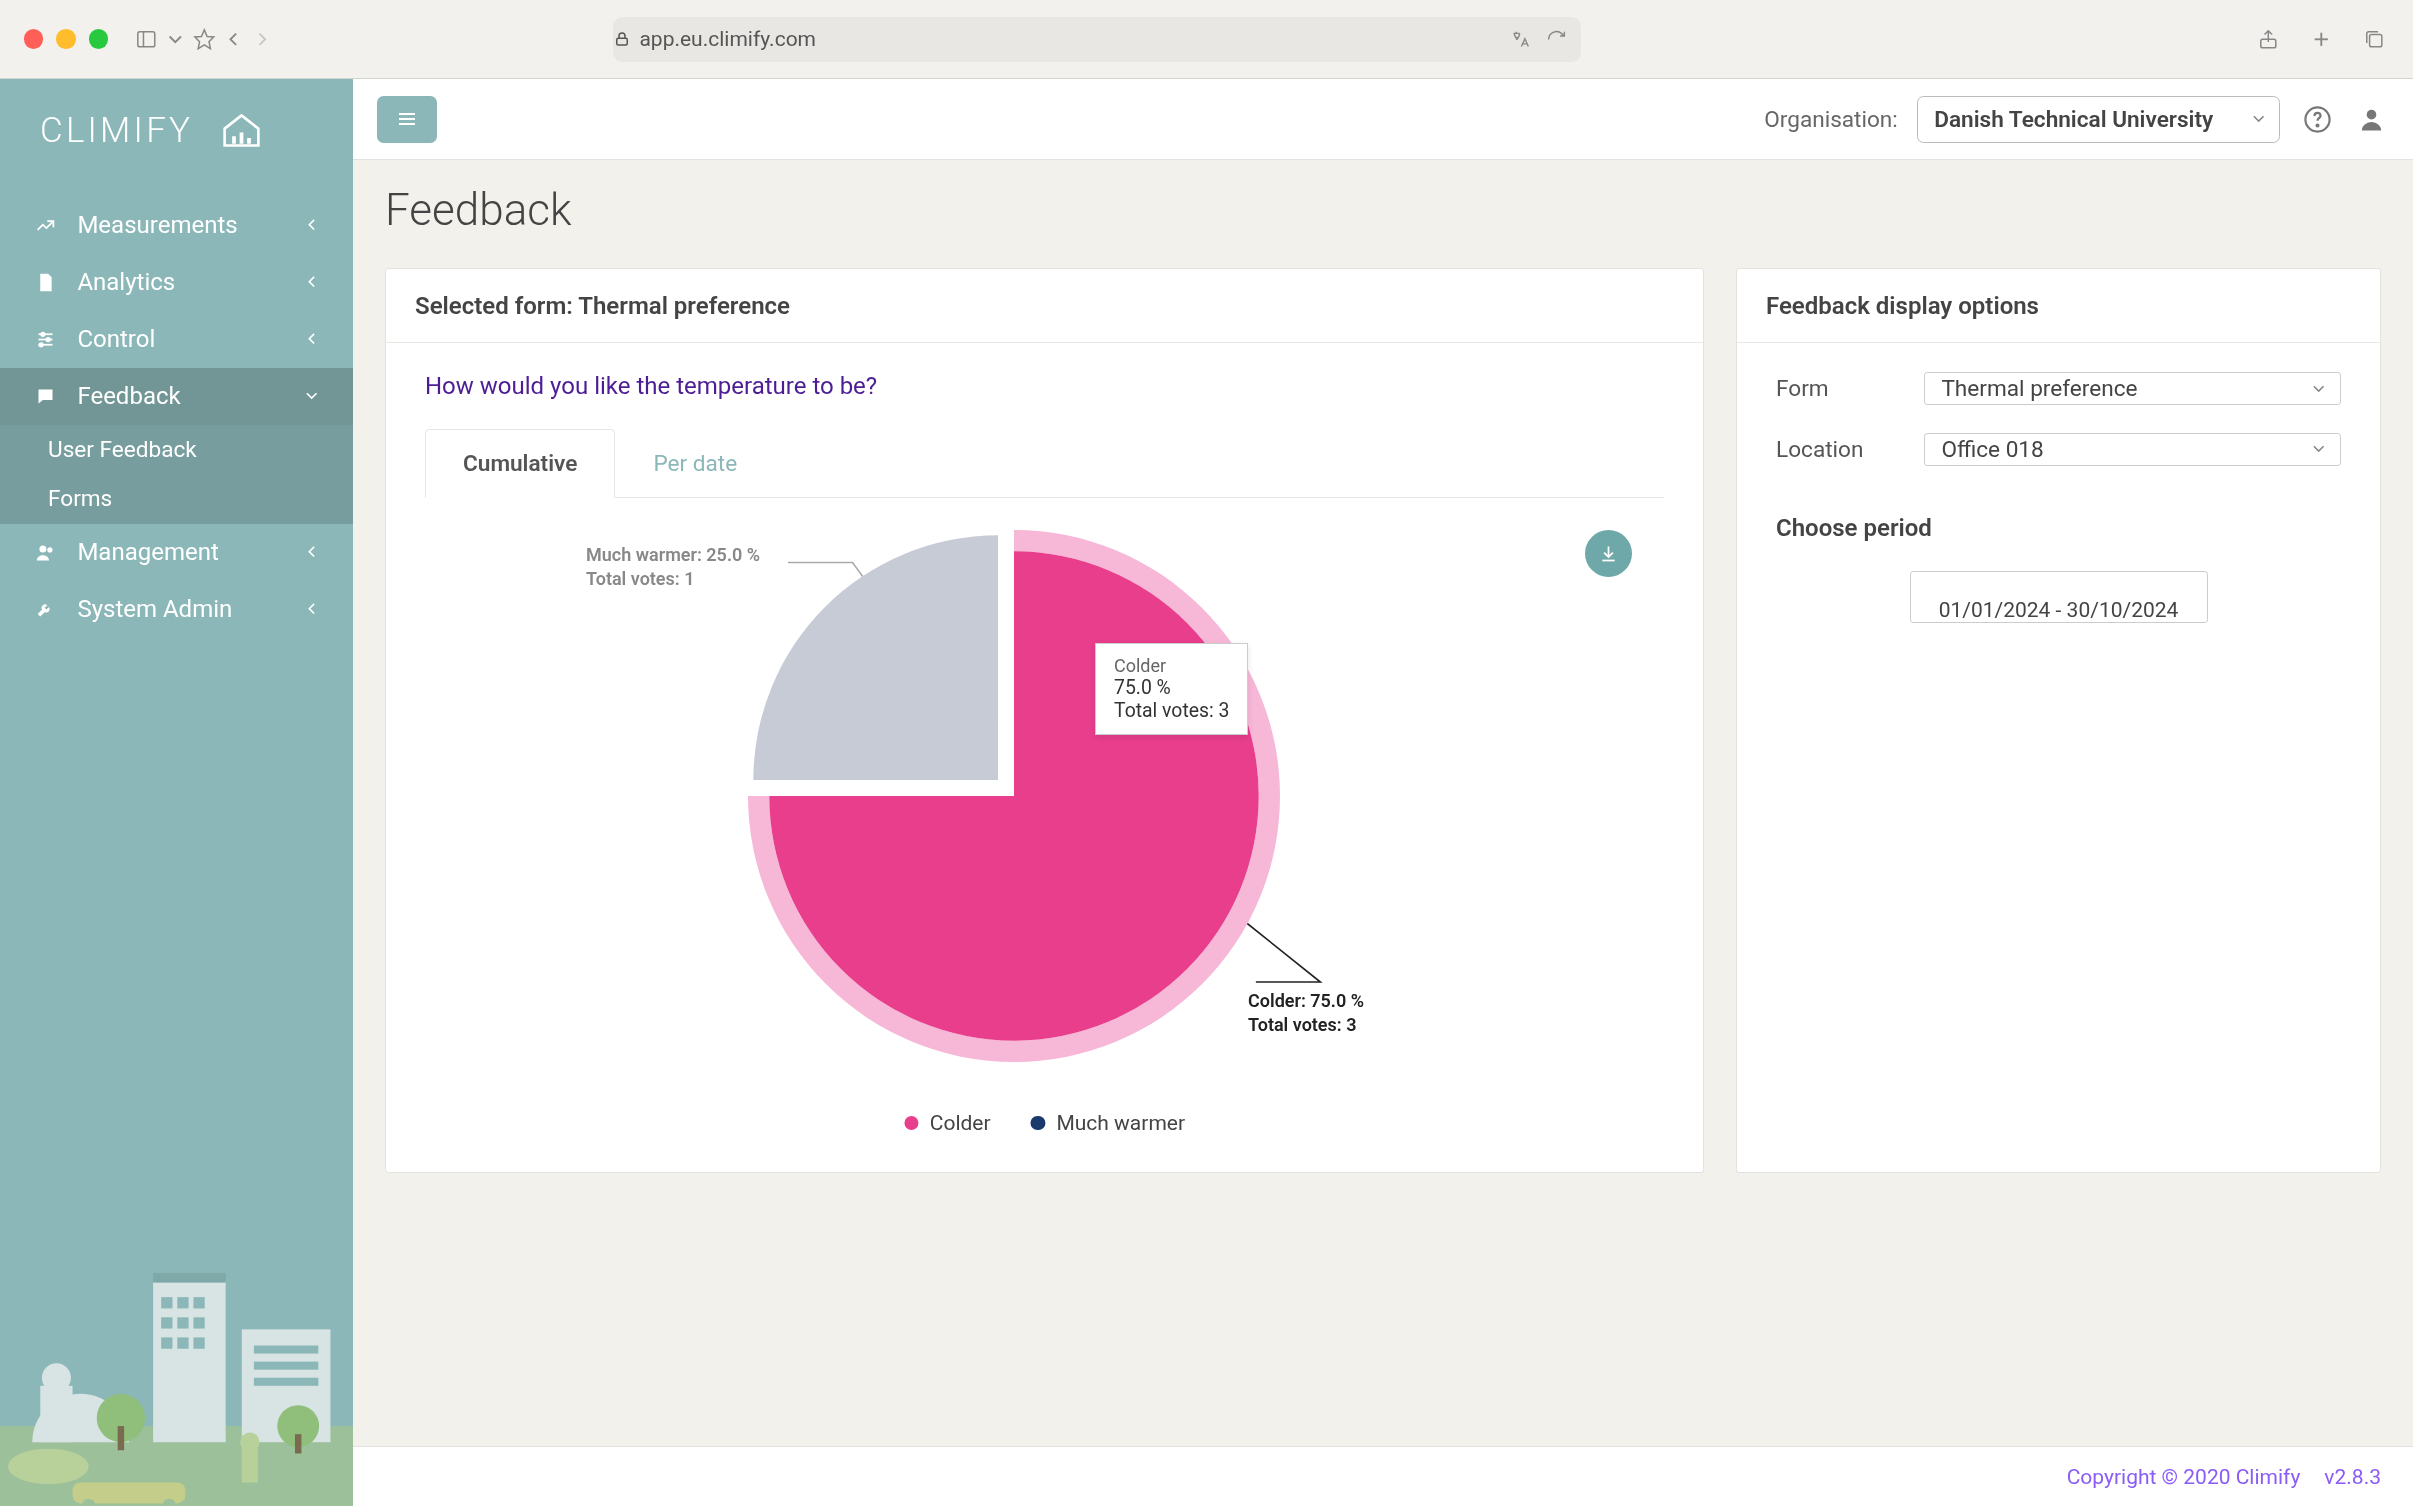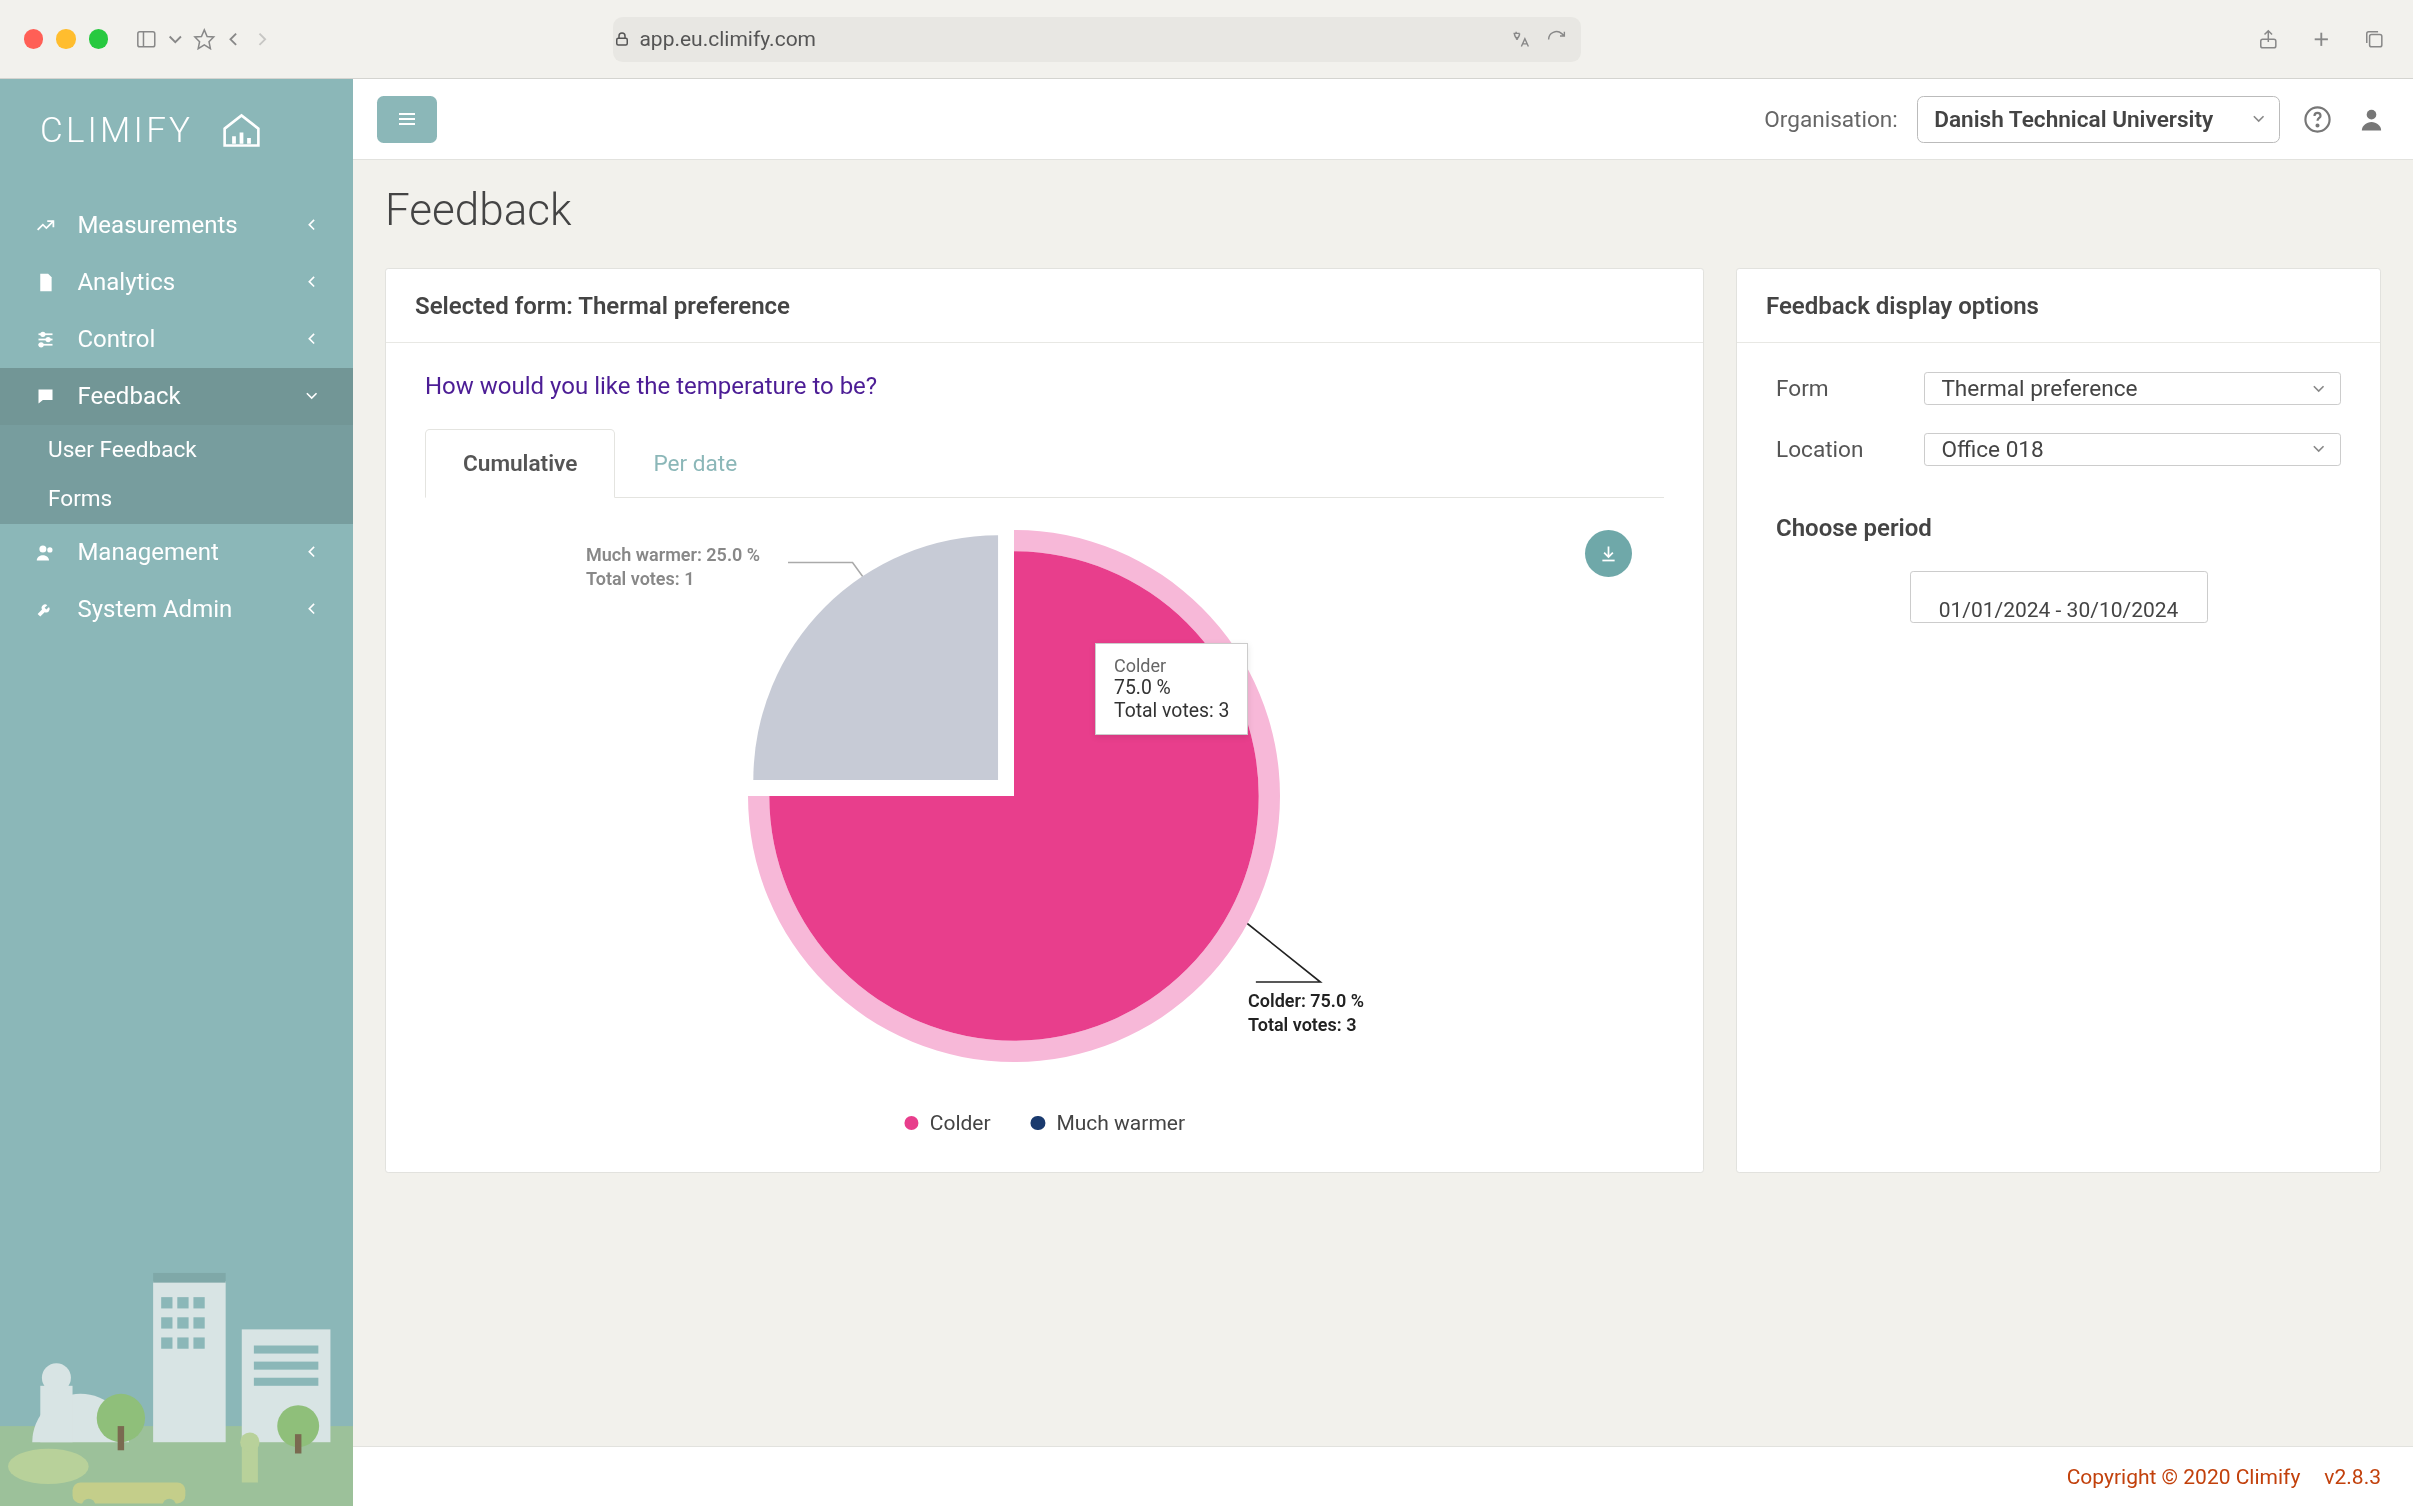--- a/index.html
+++ b/index.html
@@ -119,21 +119,21 @@
 .period-label { font-size:24px; font-weight:600; color:#444; margin: 48px 0 29px; }
 .date-input {
   margin: 0 auto; width: 298px; height: 52px; border:0.8px solid #ccc; border-radius:3.2px;
   display:flex; align-items:flex-end; justify-content:center; font-size:21px; color:#444;
 }
 
 
 .footer {
   height: 61px; background:#fff; border-top:0.8px solid #e2e2de;
   display:flex; align-items:center; justify-content:flex-end; padding: 16px 32px; gap: 24px;
-  font-size: 21px; color:#c2410c;
+  font-size: 21px; color:#8b5cf6;
 }
 
 
 svg { display:block; }
 .chev svg { width:19.4px; height:19.4px; }
 </style>
 </head>
 <body>
 
 <div class="browser-chrome">

